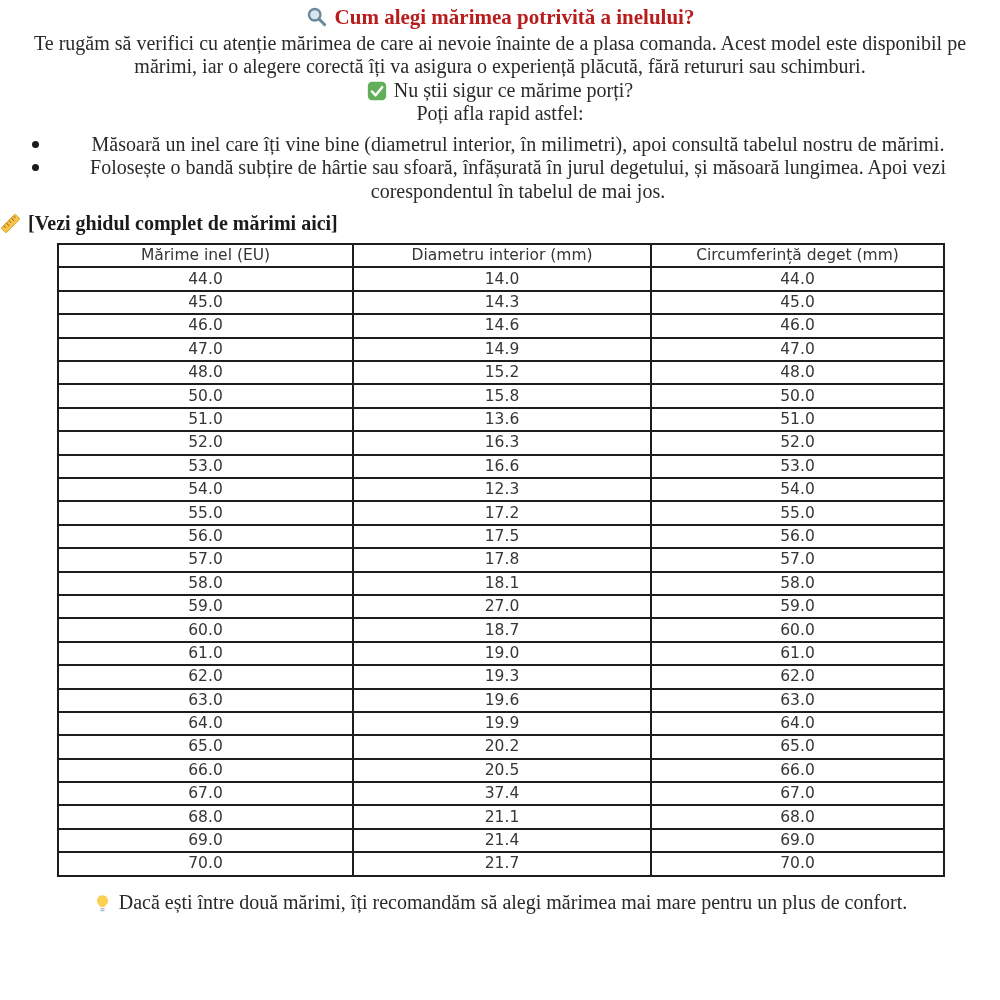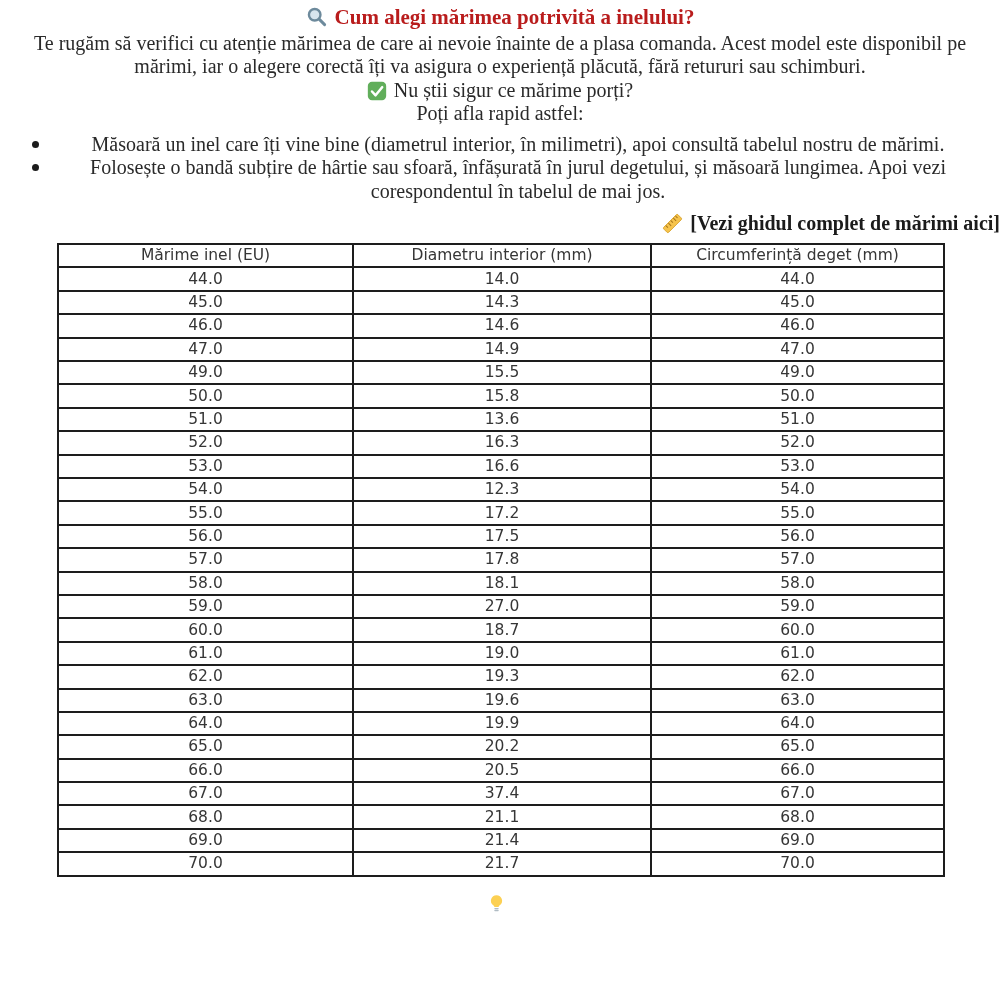--- a/index.html
+++ b/index.html
@@ -15,21 +15,21 @@
   .intro { padding:0 20px; }
   ul.steps { list-style:none; margin:8px; padding:0; }
   ul.steps li {
     position:relative; padding:0 10px 0 46px; text-align:center;
     font-size:20px; line-height:23.3px;
   }
   .bullet {
     position:absolute; left:24px; top:8px; width:7px; height:7px;
     background:#1c1c1c; border-radius:50%;
   }
-  .guide { text-align:right; font-size:20px; font-weight:bold; line-height:24px; margin-top:2px; }
+  .guide { text-align:left; font-size:20px; font-weight:bold; line-height:24px; margin-top:2px; }
   .guide a { color:#1b1b1b; text-decoration:none; cursor:pointer; }
   table.sizes {
     border-collapse:collapse; margin:8px 0 0 57px; width:886px;
     font-family:"DejaVu Sans", sans-serif; font-size:15.5px; color:#363636;
     table-layout:fixed;
     padding-left:32px;
   }
   table.sizes th, table.sizes td {
     border:2px solid #1d1d1d; height:21.4px; padding:0 2px;
     text-align:center; font-weight:normal; line-height:21px;
@@ -119,23 +119,23 @@
           <td>46.0</td>
           <td>14.6</td>
           <td>46.0</td>
         </tr>
         <tr>
           <td>47.0</td>
           <td>14.9</td>
           <td>47.0</td>
         </tr>
         <tr>
-          <td>49.0</td>
-          <td>15.5</td>
-          <td>49.0</td>
+          <td>48.0</td>
+          <td>15.2</td>
+          <td>48.0</td>
         </tr>
         <tr>
           <td>50.0</td>
           <td>15.8</td>
           <td>50.0</td>
         </tr>
         <tr>
           <td>51.0</td>
           <td>13.6</td>
           <td>51.0</td>
@@ -238,16 +238,16 @@
       </tbody>
   </table>
 
   <div class="footer">
     <span class="icon">
       <svg width="19" height="19" viewBox="0 0 24 24">
         <path d="M12 1.5a7 7 0 0 0-4.1 12.7c.9.65 1.4 1.5 1.4 2.3h5.4c0-.8.5-1.65 1.4-2.3A7 7 0 0 0 12 1.5z" fill="#fcd053"></path>
         <rect x="9.2" y="17.6" width="5.6" height="1.7" rx="0.85" fill="#b0bcc4"></rect>
         <rect x="9.2" y="20" width="5.6" height="1.7" rx="0.85" fill="#b0bcc4"></rect>
       </svg>
-    </span>
+    </span><span>Dacă ești între două mărimi, îți recomandăm să alegi mărimea mai mare pentru un plus de confort.</span>
   </div>
 
 </div>
 
 </body></html>

